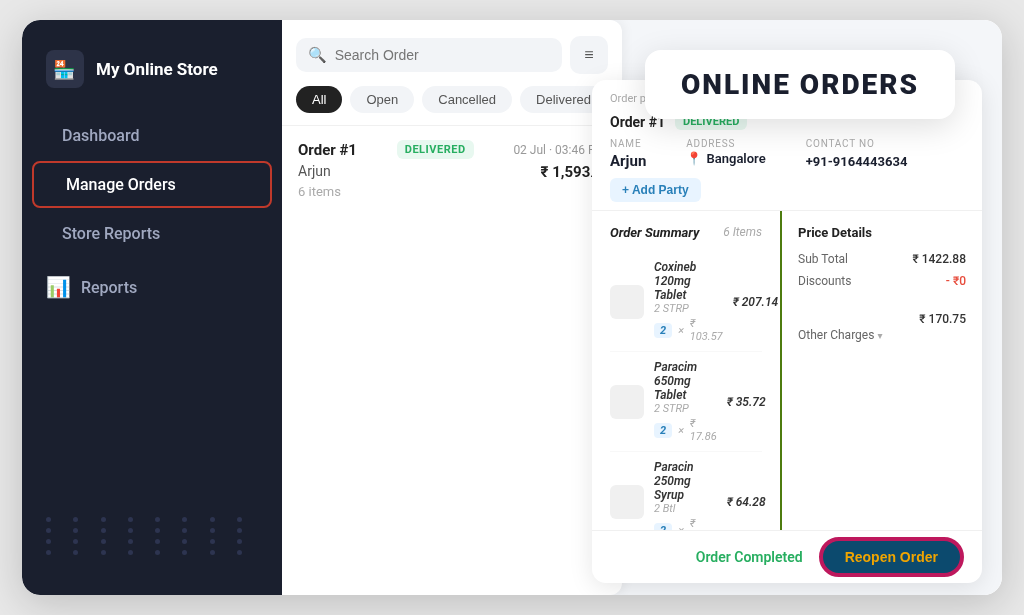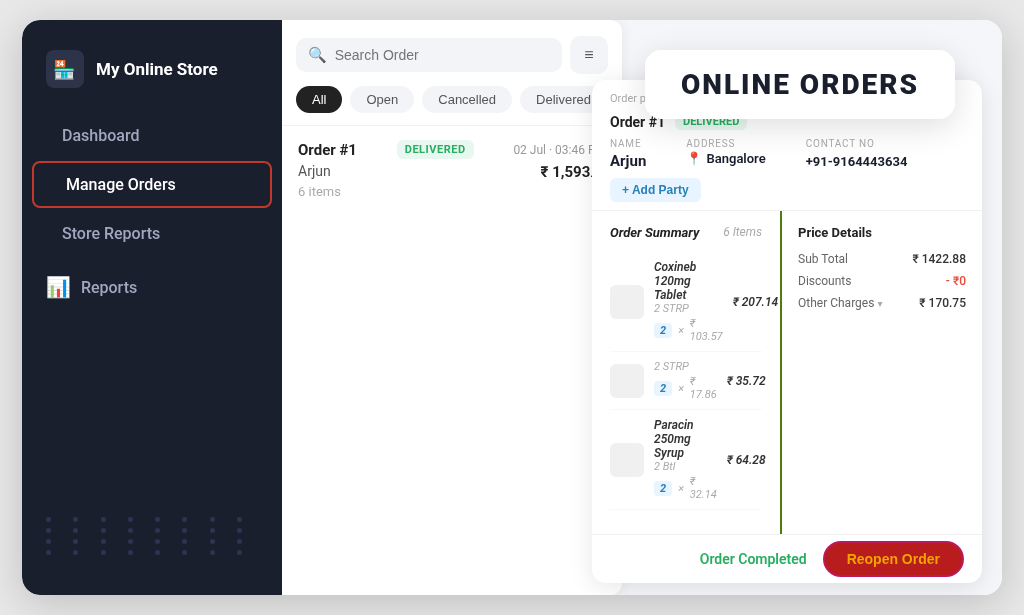--- a/index.html
+++ b/index.html
@@ -360,40 +360,41 @@
       align-items: center;
       margin-bottom: 8px;
     }
     .price-label { font-size: 12px; color: #666; }
     .price-value { font-size: 12px; color: #333; font-weight: 500; }
     .price-value.discount { color: #e74c3c; }
     .other-charges-row {
       display: flex;
       align-items: center;
       gap: 3px;
+      margin-top: 32px;
     }
     .chevron-icon { font-size: 10px; color: #aaa; }
     
     .order-footer {
       display: flex;
       justify-content: flex-end;
       align-items: center;
       padding: 6px 18px;
       border-top: 1px solid #f0f0f0;
       gap: 16px;
     }
     .order-completed-text {
       color: #27ae60;
       font-size: 14px;
       font-weight: 600;
       cursor: pointer;
     }
     .reopen-btn {
-      background: #b91c1c;
-      border: 2px solid #be185d;
+      background: #0c4a6e;
+      border: 4px solid #be185d;
       color: #f0a500;
       border-radius: 24px;
       padding: 8px 22px;
       font-size: 14px;
       font-weight: 700;
       cursor: pointer;
     }
     .section-header-row {
       display: flex;
       justify-content: space-between;
@@ -536,20 +537,21 @@
                 <span style="color:#aaa;font-size:11px;">×</span>
                 <span class="unit-price">₹ 103.57</span>
               </div>
             </div>
             <span class="item-total">₹ 207.14</span>
           </div>
 
           <div class="order-item-row">
             <div class="item-thumb"></div>
             <div class="item-info">
+              <div class="item-name">Paracim 650mg Tablet</div>
               <div class="item-sub">2 STRP</div>
               <div class="item-qty-price">
                 <span class="qty-badge">2</span>
                 <span style="color:#aaa;font-size:11px;">×</span>
                 <span class="unit-price">₹ 17.86</span>
               </div>
             </div>
             <span class="item-total">₹ 35.72</span>
           </div>
 

